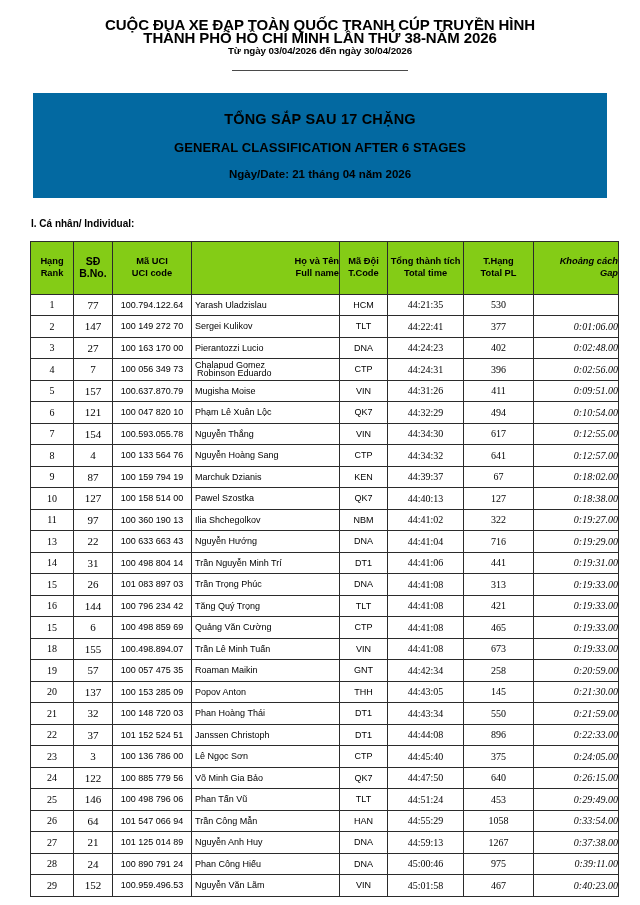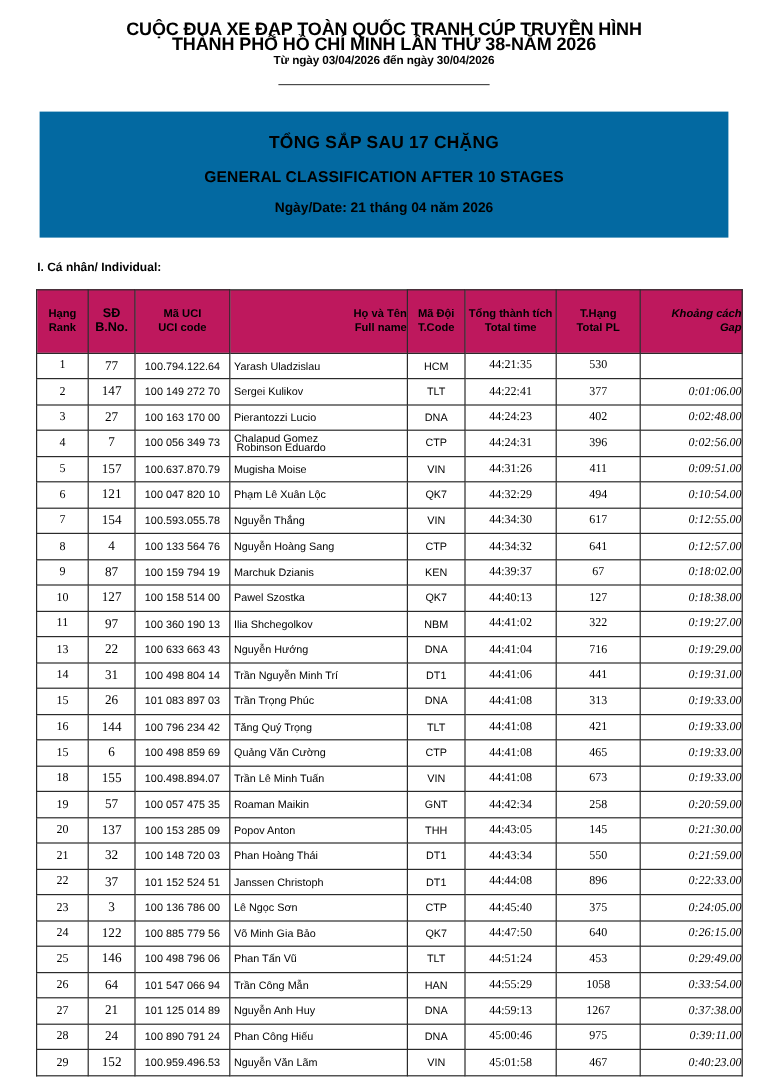--- a/index.html
+++ b/index.html
@@ -87,21 +87,21 @@
     border-collapse: collapse;
     width: 580px;
     table-layout: fixed;
     font-size: 9px;
   }
   table.gc th, table.gc td {
     border: 1px solid #2b2b2b;
     padding: 0;
   }
   thead th {
-    background: #be185d;
+    background: #84cc16;
     height: 52px;
     font-size: 9.3px;
     font-weight: bold;
     line-height: 11.5px;
     text-align: center;
     vertical-align: middle;
   }
   thead th span { display: block; }
 
   tbody td {
@@ -154,21 +154,21 @@
 
   <div class="masthead">
     <div class="masthead-line">CUỘC ĐUA XE ĐẠP TOÀN QUỐC TRANH CÚP TRUYỀN HÌNH</div>
     <div class="masthead-line">THÀNH PHỐ HỒ CHÍ MINH LẦN THỨ 38-NĂM 2026</div>
     <div class="masthead-line sub">Từ ngày 03/04/2026 đến ngày 30/04/2026</div>
     <div class="rule"></div>
   </div>
 
   <div class="banner">
     <div class="banner-title">TỔNG SẮP SAU 17 CHẶNG</div>
-    <div class="banner-sub">GENERAL CLASSIFICATION AFTER 10 STAGES</div>
+    <div class="banner-sub">GENERAL CLASSIFICATION AFTER 6 STAGES</div>
     <div class="banner-date">Ngày/Date: 21 tháng 04 năm 2026</div>
   </div>
 
   <div class="section-label">I. Cá nhân/ Individual:</div>
 
   <div class="table-wrap">
     <table class="gc">
       <thead>
         <tr>
           <th class="c-rank">

